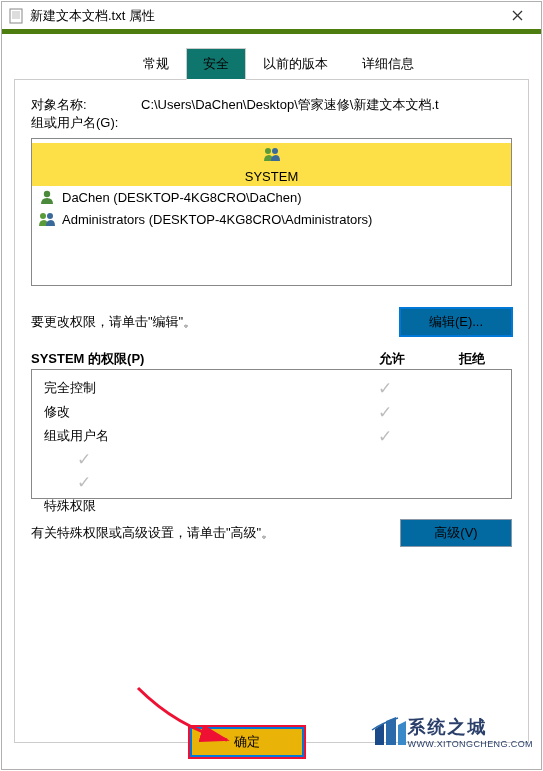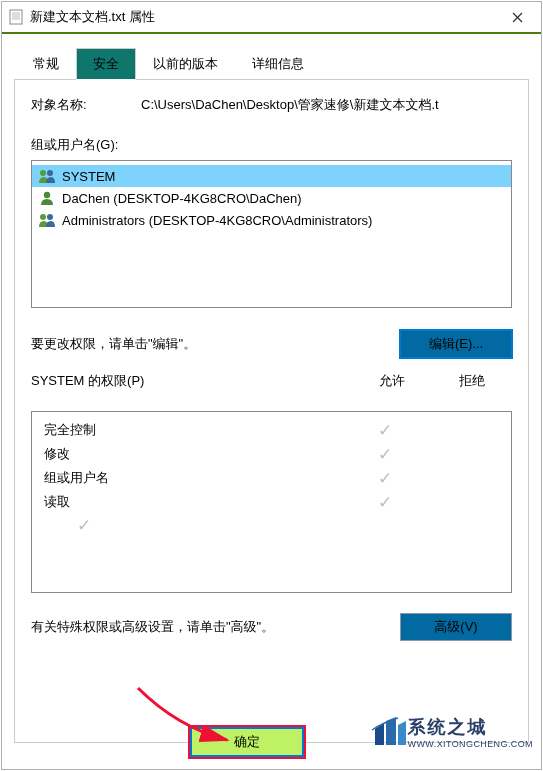--- a/index.html
+++ b/index.html
@@ -6,60 +6,60 @@
 body {
   font-family: "Microsoft YaHei", "Segoe UI", Tahoma, sans-serif;
   font-size: 13px;
   background: #fff;
   width: 543px;
   height: 771px;
   position: relative;
   overflow: hidden;
 }
 .window { border: 1px solid #b0b0b0; width: 541px; height: 769px; margin: 1px; position: relative; background: #fff; }
-.titlebar { height: 32px; display: flex; align-items: center; padding: 0 2px 0 6px; border-bottom: 2px solid #4d7c0f; }
+.titlebar { height: 32px; display: flex; align-items: center; padding: 0 2px 0 6px; border-bottom: 5px solid #4d7c0f; }
 .title-icon { width: 16px; height: 16px; margin-right: 6px; display: inline-flex; align-items: center; justify-content: center; }
 .title-text { flex: 1; font-size: 13px; }
 .close-btn { width: 44px; height: 32px; display: flex; align-items: center; justify-content: center; cursor: pointer; font-size: 14px; }
 
-.tabs { display: flex; padding: 14px 0 0 14px; gap: 0; }
+.tabs { display: flex; padding: 14px 0 0 14px; gap: 0; justify-content: center; }
 .tab { padding: 6px 16px; font-size: 13px; cursor: pointer; border: 1px solid transparent; position: relative; }
 .tab.active { background: #0f766e; border: 1px solid #ccc; border-bottom: 1px solid #fff; z-index: 2; }
 .tab-content { border: 1px solid #ccc; margin: 0 12px 12px 12px; padding: 16px 16px 16px 16px; position: relative; top: -1px; height: 664px; }
 
-.row-object { display: flex; margin-bottom: 22px; }
+.row-object { display: flex; }
 .row-object .lbl { width: 110px; }
 .row-object .val { flex: 1; }
 
 .section-label { margin-bottom: 6px; }
 .user-list { border: 1px solid #888; height: 148px; background: #fff; padding: 4px 0; }
 .user-row { display: flex; align-items: center; padding: 2px 6px; gap: 6px; cursor: pointer; }
-.user-row.selected { background: #7dd3fc; }
+.user-row.selected { background: #fde047; flex-direction: column; }
 .user-ico { width: 18px; height: 18px; display: inline-flex; align-items: center; justify-content: center; }
 
 .edit-row { display: flex; align-items: center; margin-top: 22px; margin-bottom: 14px; }
 .edit-row .txt { flex: 1; }
 .btn { min-width: 112px; height: 28px; background: #0369a1; border: 1px solid #8a97a6; font-family: inherit; font-size: 13px; cursor: pointer; padding: 0 8px; display: inline-flex; align-items: center; justify-content: center; }
 .btn.focused { outline: 2px solid #0078d7; outline-offset: -1px; }
 
-.perm-header { display: flex; margin-top: 10px; margin-bottom: 21px; }
+.perm-header { display: flex; margin-top: 10px; margin-bottom: 1px; font-weight: bold; }
 .perm-header .col1 { flex: 1; }
 .perm-header .col2, .perm-header .col3 { width: 80px; text-align: center; }
 
-.perm-list { border: 1px solid #888; height: 182px; background: #fff; padding: 6px 0; }
+.perm-list { border: 1px solid #888; height: 130px; background: #fff; padding: 6px 0; }
 .perm-row { display: flex; align-items: center; padding: 3px 6px 3px 12px; }
 .perm-row .p-name { flex: 1; }
 .perm-row .p-col { width: 80px; text-align: center; color: #bdbdbd; font-size: 17px; line-height: 1; }
 
 .adv-row { display: flex; align-items: center; margin-top: 20px; }
 .adv-row .txt { flex: 1; }
 
 .bottom-bar { position: absolute; left: 0; right: 0; bottom: 10px; display: flex; justify-content: flex-start; padding-left: 186px; }
 .ok-wrap { border: 2px solid #e13; padding: 1px; }
-.ok-btn { width: 112px; height: 28px; background: #bef264; border: 1px solid #0078d7; font-family: inherit; font-size: 13px; cursor: pointer; outline: 1px solid #0078d7; }
+.ok-btn { width: 112px; height: 28px; background: #eab308; border: 1px solid #0078d7; font-family: inherit; font-size: 13px; cursor: pointer; outline: 1px solid #0078d7; }
 
 .arrow { position: absolute; left: 130px; top: 680px; pointer-events: none; }
 
 .watermark { position: absolute; right: 8px; bottom: 20px; display: flex; align-items: center; }
 .wm-logo { width: 38px; height: 34px; }
 .wm-text .l1 { font-size: 18px; font-weight: bold; letter-spacing: 2px; color: #2a3f6a; }
 .wm-text .l2 { font-size: 9px; color: #2a3f6a; letter-spacing: 0.4px; }
 </style>
 </head>
 <body>
@@ -153,26 +153,30 @@
         <div class="p-name">修改</div>
         <div class="p-col">✓</div>
         <div class="p-col"></div>
       </div>
       <div class="perm-row">
         <div class="p-name">组或用户名</div>
         <div class="p-col">✓</div>
         <div class="p-col"></div>
       </div>
       <div class="perm-row">
-        <div class="p-name">读取</div>
-        <div class="p-col">✓</div>
-        <div class="p-col"></div>
-      </div>
-      <div class="perm-row">
-        <div class="p-col">✓</div>
+        <div class="p-col">✓</div>
+        <div class="p-col"></div>
+      </div>
+      <div class="perm-row">
+        <div class="p-col">✓</div>
+        <div class="p-col"></div>
+      </div>
+      <div class="perm-row">
+        <div class="p-name">特殊权限</div>
+        <div class="p-col"></div>
         <div class="p-col"></div>
       </div>
     </div>
 
     <div class="adv-row">
       <div class="txt">有关特殊权限或高级设置，请单击"高级"。</div>
       <button class="btn">高级(V)</button>
     </div>
   </div>
 

